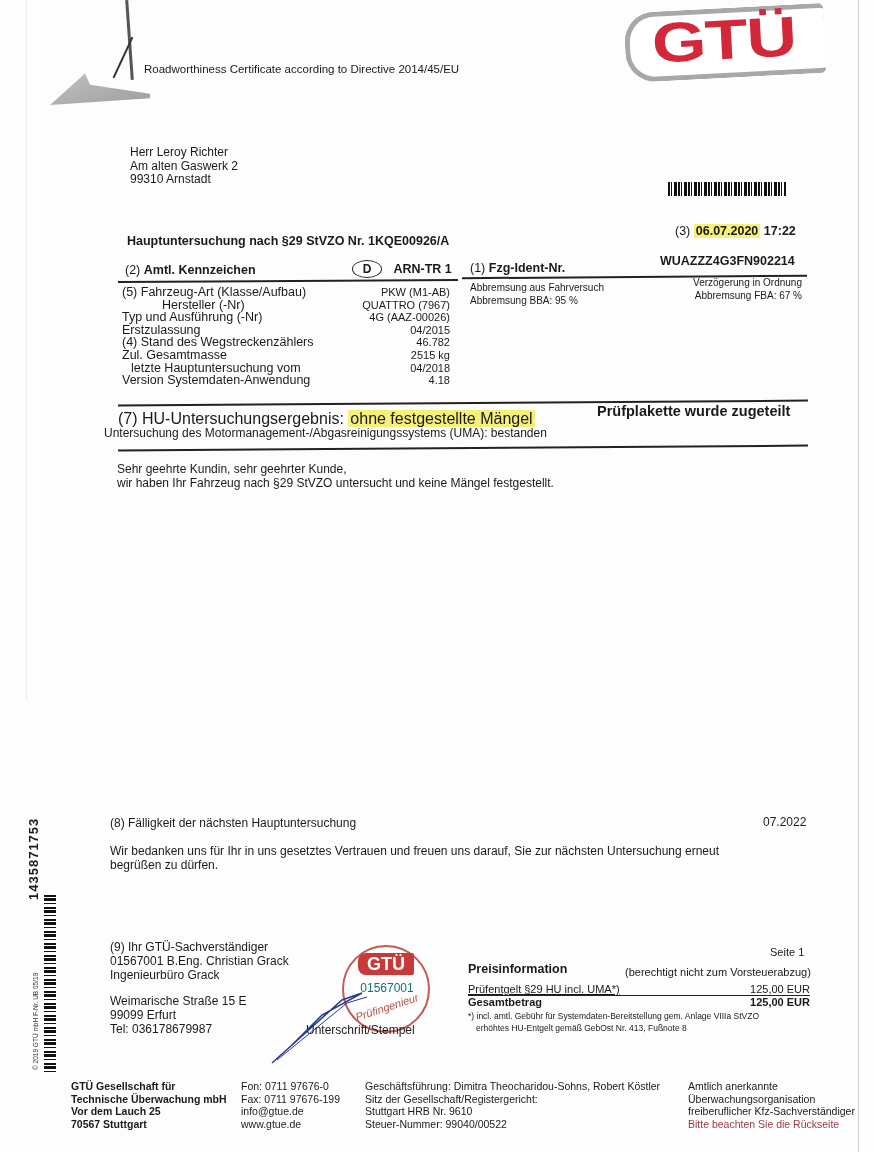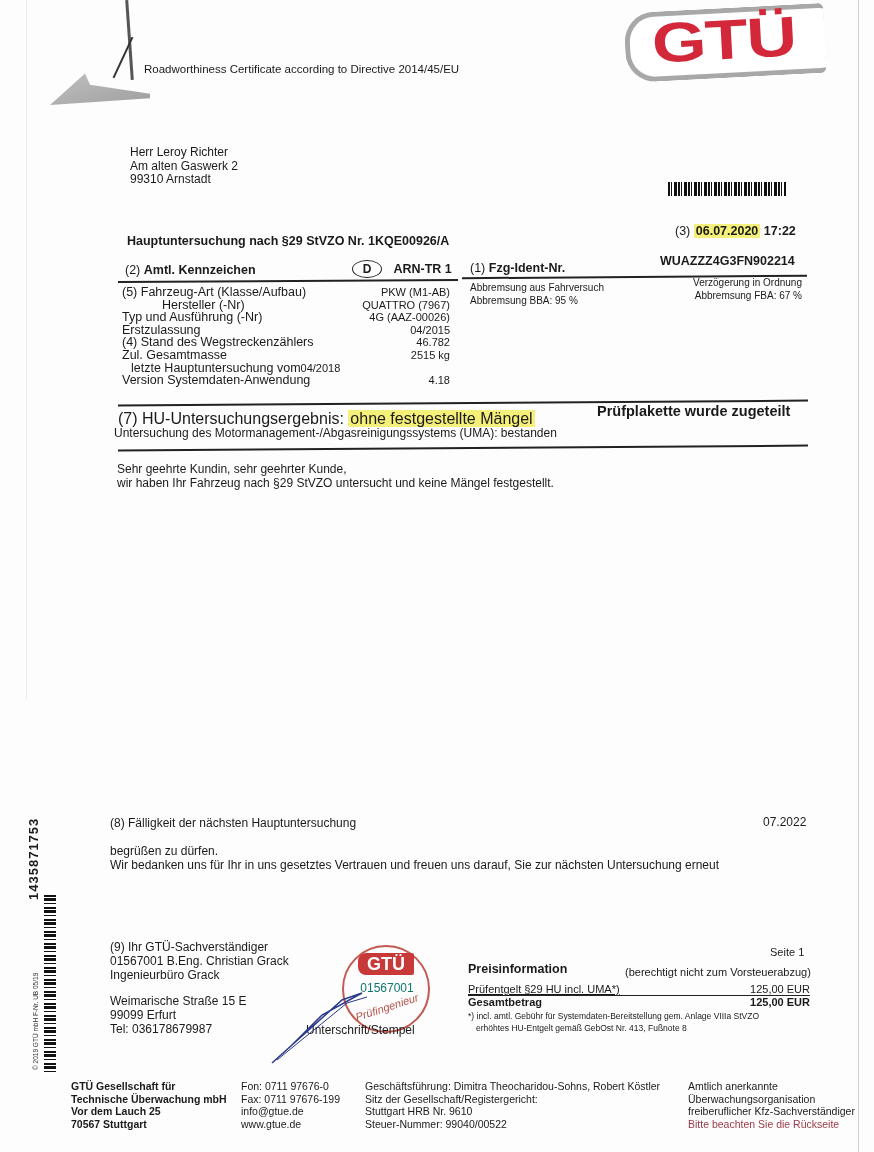--- a/index.html
+++ b/index.html
@@ -143,21 +143,21 @@
       <span class="row-val">04/2015</span>
     </div>
   <div style="display:flex; justify-content:space-between;">
       <span class="row-label">(4) Stand des Wegstreckenzählers</span>
       <span class="row-val">46.782</span>
     </div>
   <div style="display:flex; justify-content:space-between;">
       <span class="row-label">Zul. Gesamtmasse</span>
       <span class="row-val">2515 kg</span>
     </div>
-  <div style="display:flex; padding-left:9px;">
+  <div style="display:flex; justify-content:space-between;padding-left:9px;">
       <span class="row-label">letzte Hauptuntersuchung vom</span>
       <span class="row-val">04/2018</span>
     </div>
   <div style="display:flex; justify-content:space-between;">
       <span class="row-label">Version Systemdaten-Anwendung</span>
       <span class="row-val">4.18</span>
     </div>
 </div>
 
 <div class="abs small" style="left:470px; top:281px;">
@@ -168,34 +168,34 @@
   <div>Verzögerung in Ordnung</div>
   <div>Abbremsung FBA: 67 %</div>
 </div>
 
 <div class="rule" style="left:118px; top:402px; width:690px; transform:rotate(-0.4deg);"></div>
 
 <div class="abs result" style="left:118px; top:410px;">
   <span>(7) HU-Untersuchungsergebnis: </span><span class="hl">ohne festgestellte Mängel</span>
 </div>
 <div class="abs bold" style="left:597px; top:403px; font-size:14.5px;">Prüfplakette wurde zugeteilt</div>
-<div class="abs body12" style="left:114px; top:426px;">Untersuchung des Motormanagement-/Abgasreinigungssystems (UMA): bestanden</div>
+<div class="abs body12" style="left:104px; top:426px;">Untersuchung des Motormanagement-/Abgasreinigungssystems (UMA): bestanden</div>
 
 <div class="rule" style="left:118px; top:447px; width:690px; transform:rotate(-0.4deg);"></div>
 
 <div class="abs body12" style="left:117px; top:462px;">
   <div>Sehr geehrte Kundin, sehr geehrter Kunde,</div>
   <div>wir haben Ihr Fahrzeug nach §29 StVZO untersucht und keine Mängel festgestellt.</div>
 </div>
 
 <div class="abs body12" style="left:110px; top:816px;">(8) Fälligkeit der nächsten Hauptuntersuchung</div>
 <div class="abs body12" style="left:763px; top:815px;">07.2022</div>
 <div class="abs body12" style="left:110px; top:844px;">
+  <div>Wir bedanken uns für Ihr in uns gesetztes Vertrauen und freuen uns darauf, Sie zur nächsten Untersuchung erneut</div>
   <div>begrüßen zu dürfen.</div>
-  <div>Wir bedanken uns für Ihr in uns gesetztes Vertrauen und freuen uns darauf, Sie zur nächsten Untersuchung erneut</div>
 </div>
 
 <div class="vert-num" style="top:900px;">1435871753</div>
 <div class="barcode-side"></div>
 <div class="vert-copy">© 2019 GTÜ mbH F-Nr. UB 05/19</div>
 
 <div class="abs body12" style="left:110px; top:940px;">
   <div>(9) Ihr GTÜ-Sachverständiger</div>
   <div>01567001 B.Eng. Christian Grack</div>
   <div>Ingenieurbüro Grack</div>

